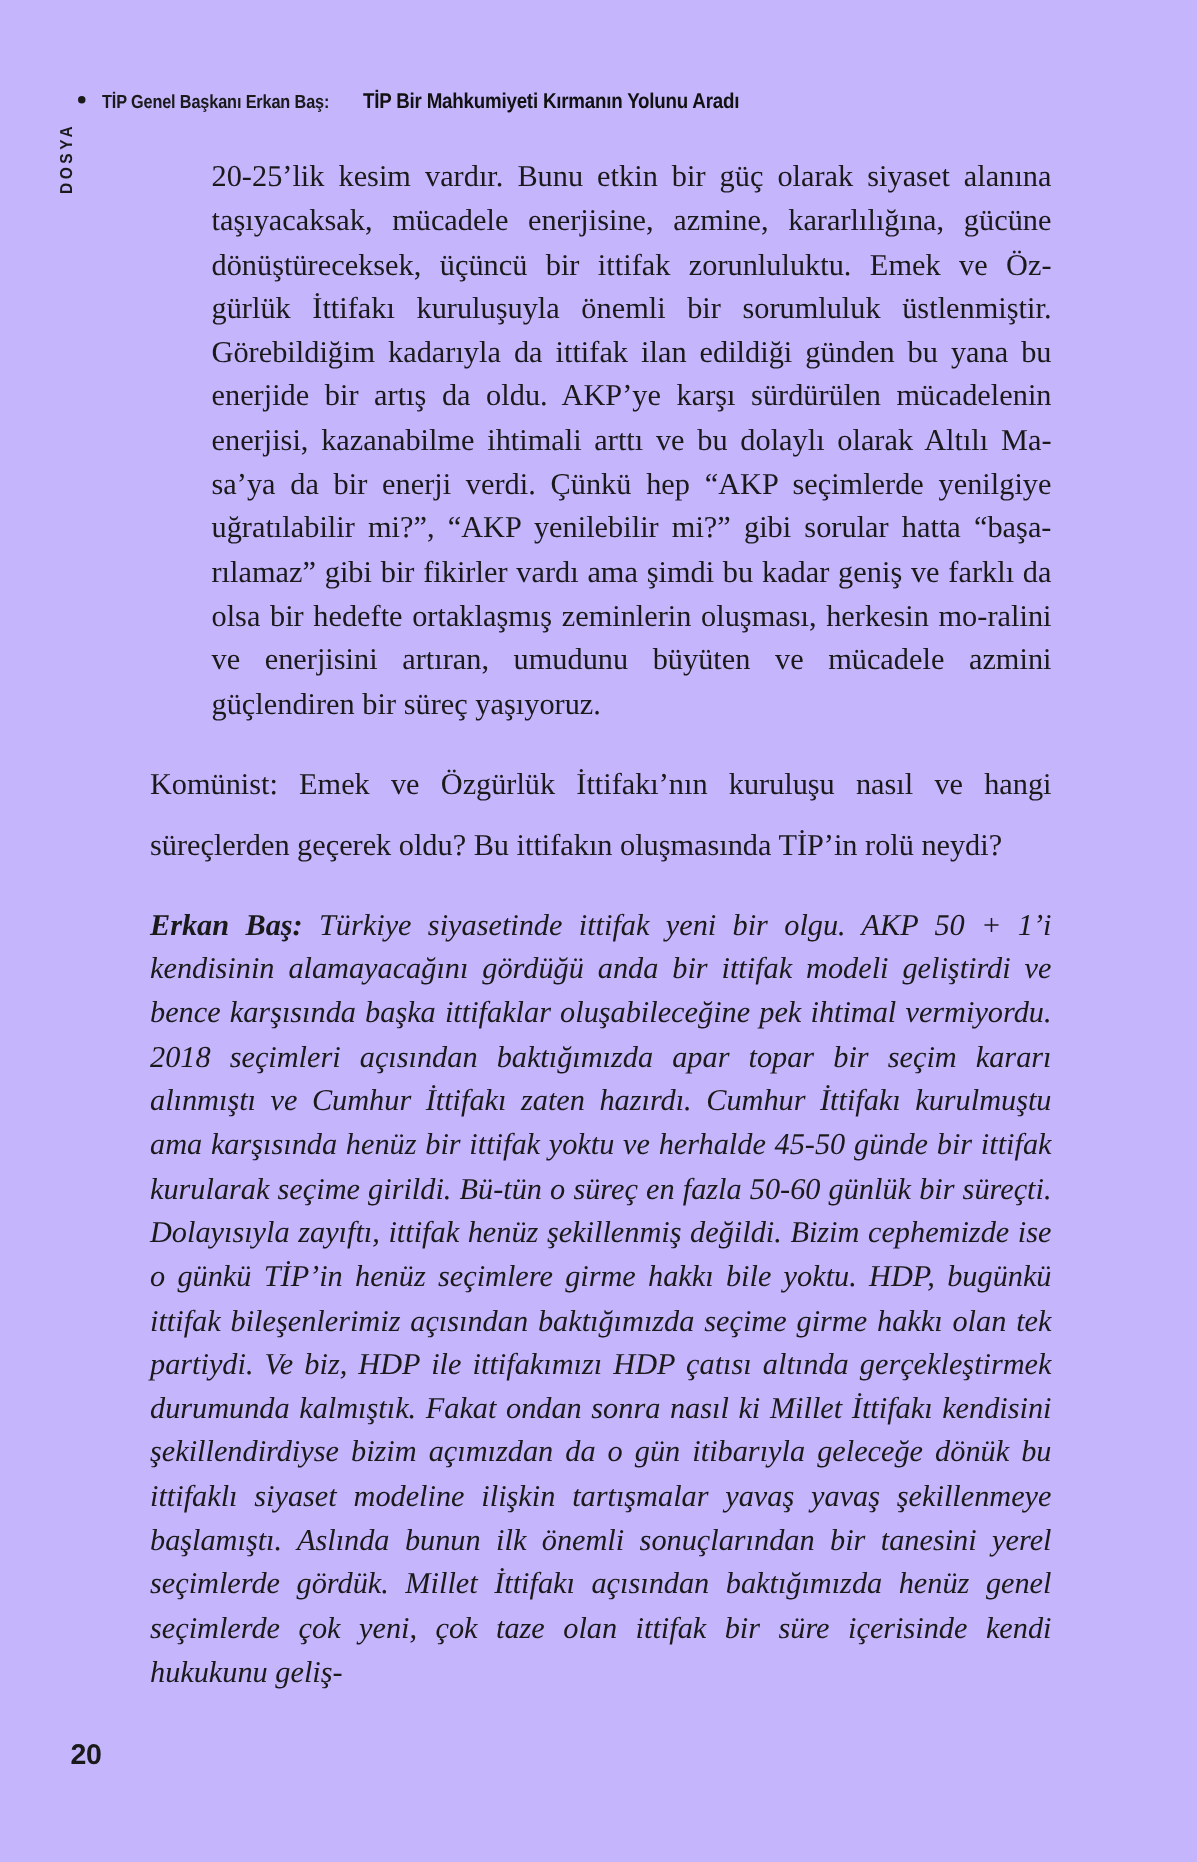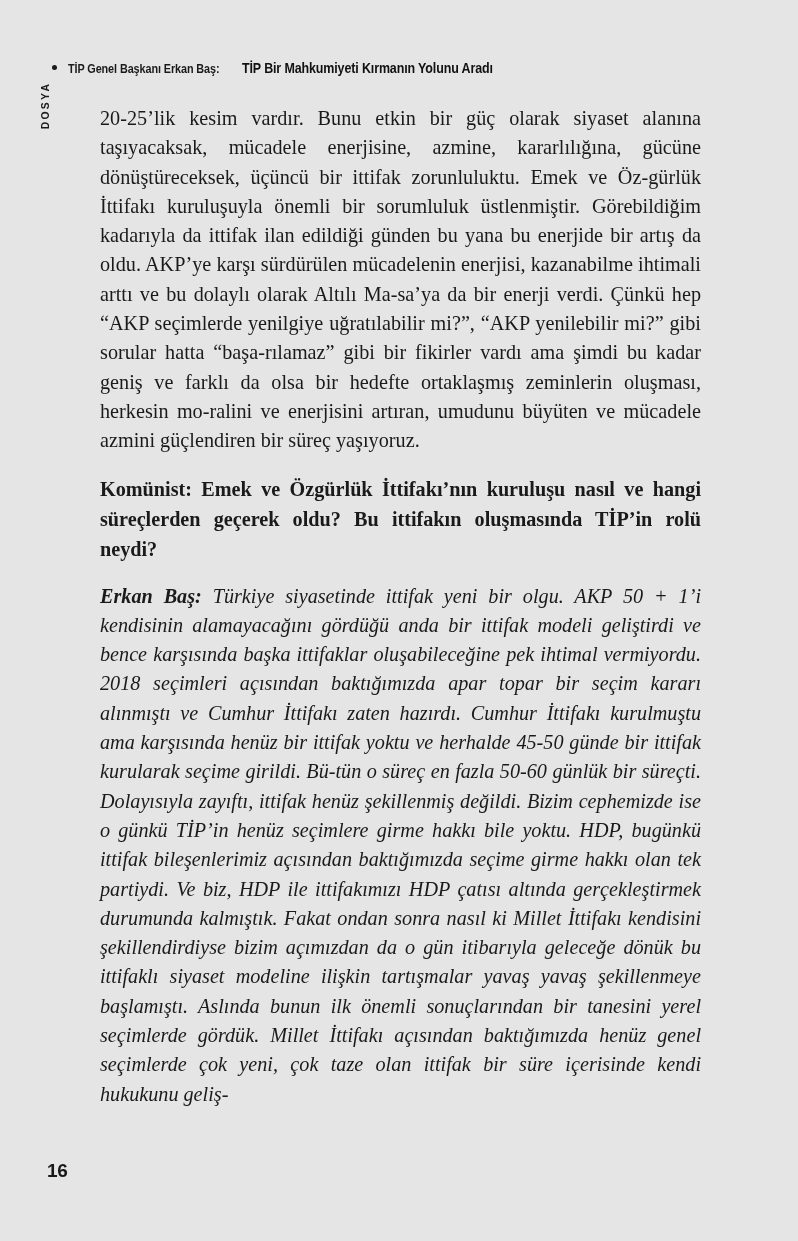--- a/index.html
+++ b/index.html
@@ -5,21 +5,21 @@
   html, body {
     margin: 0;
     padding: 0;
     background: #ffffff;
   }
 
   .page {
     position: relative;
     width: 798px;
     height: 1241px;
-    background: #e5e5e5;
+    background: #c4b5fd;
     overflow: hidden;
     font-family: "Liberation Serif", "DejaVu Serif", serif;
     color: #1a1a1a;
   }
 
   
   .running-header {
     position: absolute;
     left: 52px;
     top: 60px;
@@ -101,28 +101,29 @@
     text-align: justify;
     text-justify: inter-word;
     hyphens: manual;
     -webkit-hyphens: manual;
     letter-spacing: 0.02px;
     word-spacing: 0px;
   }
 
   p.body-par.last-line-free {
     text-align-last: left;
+    margin-left: 41px;
   }
 
   p.q-par {
     margin: 0;
     padding-top: 18px;
     font-size: 20.2px;
-    line-height: 30px;
-    font-weight: 700;
+    line-height: 41px;
+    font-weight: 400;
     text-align: justify;
     text-align-last: left;
   }
 
   p.a-par {
     margin: 0;
     padding-top: 18px;
     font-size: 20.2px;
     line-height: 29.3px;
     text-align: justify;
@@ -163,15 +164,15 @@
   <div class="text-column">
 
     <p class="body-par last-line-free">20-25’lik kesim vardır. Bunu etkin bir güç olarak siyaset alanına taşıyacaksak, mücadele enerjisine, azmine, kararlılığına, gücüne dönüştüreceksek, üçüncü bir ittifak zorunluluktu. Emek ve Öz-gürlük İttifakı kuruluşuyla önemli bir sorumluluk üstlenmiştir. Görebildiğim kadarıyla da ittifak ilan edildiği günden bu yana bu enerjide bir artış da oldu. AKP’ye karşı sürdürülen mücadelenin enerjisi, kazanabilme ihtimali arttı ve bu dolaylı olarak Altılı Ma-sa’ya da bir enerji verdi. Çünkü hep “AKP seçimlerde yenilgiye uğratılabilir mi?”, “AKP yenilebilir mi?” gibi sorular hatta “başa-rılamaz” gibi bir fikirler vardı ama şimdi bu kadar geniş ve farklı da olsa bir hedefte ortaklaşmış zeminlerin oluşması, herkesin mo-ralini ve enerjisini artıran, umudunu büyüten ve mücadele azmini güçlendiren bir süreç yaşıyoruz.</p>
 
     <p class="q-par">Komünist: Emek ve Özgürlük İttifakı’nın kuruluşu nasıl ve hangi süreçlerden geçerek oldu? Bu ittifakın oluşmasında TİP’in rolü neydi?</p>
 
     <p class="a-par"><span class="lead-name">Erkan Baş:</span><span> Türkiye siyasetinde ittifak yeni bir olgu. AKP 50 + 1’i kendisinin alamayacağını gördüğü anda bir ittifak modeli geliştirdi ve bence karşısında başka ittifaklar oluşabileceğine pek ihtimal vermiyordu. 2018 seçimleri açısından baktığımızda apar topar bir seçim kararı alınmıştı ve Cumhur İttifakı zaten hazırdı. Cumhur İttifakı kurulmuştu ama karşısında henüz bir ittifak yoktu ve herhalde 45-50 günde bir ittifak kurularak seçime girildi. Bü-tün o süreç en fazla 50-60 günlük bir süreçti. Dolayısıyla zayıftı, ittifak henüz şekillenmiş değildi. Bizim cephemizde ise o günkü TİP’in henüz seçimlere girme hakkı bile yoktu. HDP, bugünkü ittifak bileşenlerimiz açısından baktığımızda seçime girme hakkı olan tek partiydi. Ve biz, HDP ile ittifakımızı HDP çatısı altında gerçekleştirmek durumunda kalmıştık. Fakat ondan sonra nasıl ki Millet İttifakı kendisini şekillendirdiyse bizim açımızdan da o gün itibarıyla geleceğe dönük bu ittifaklı siyaset modeline ilişkin tartışmalar yavaş yavaş şekillenmeye başlamıştı. Aslında bunun ilk önemli sonuçlarından bir tanesini yerel seçimlerde gördük. Millet İttifakı açısından baktığımızda henüz genel seçimlerde çok yeni, çok taze olan ittifak bir süre içerisinde kendi hukukunu geliş-</span></p>
 
   </div>
 
-  <div class="folio">16</div>
+  <div class="folio">20</div>
 
 </div>
 
 </body></html>

